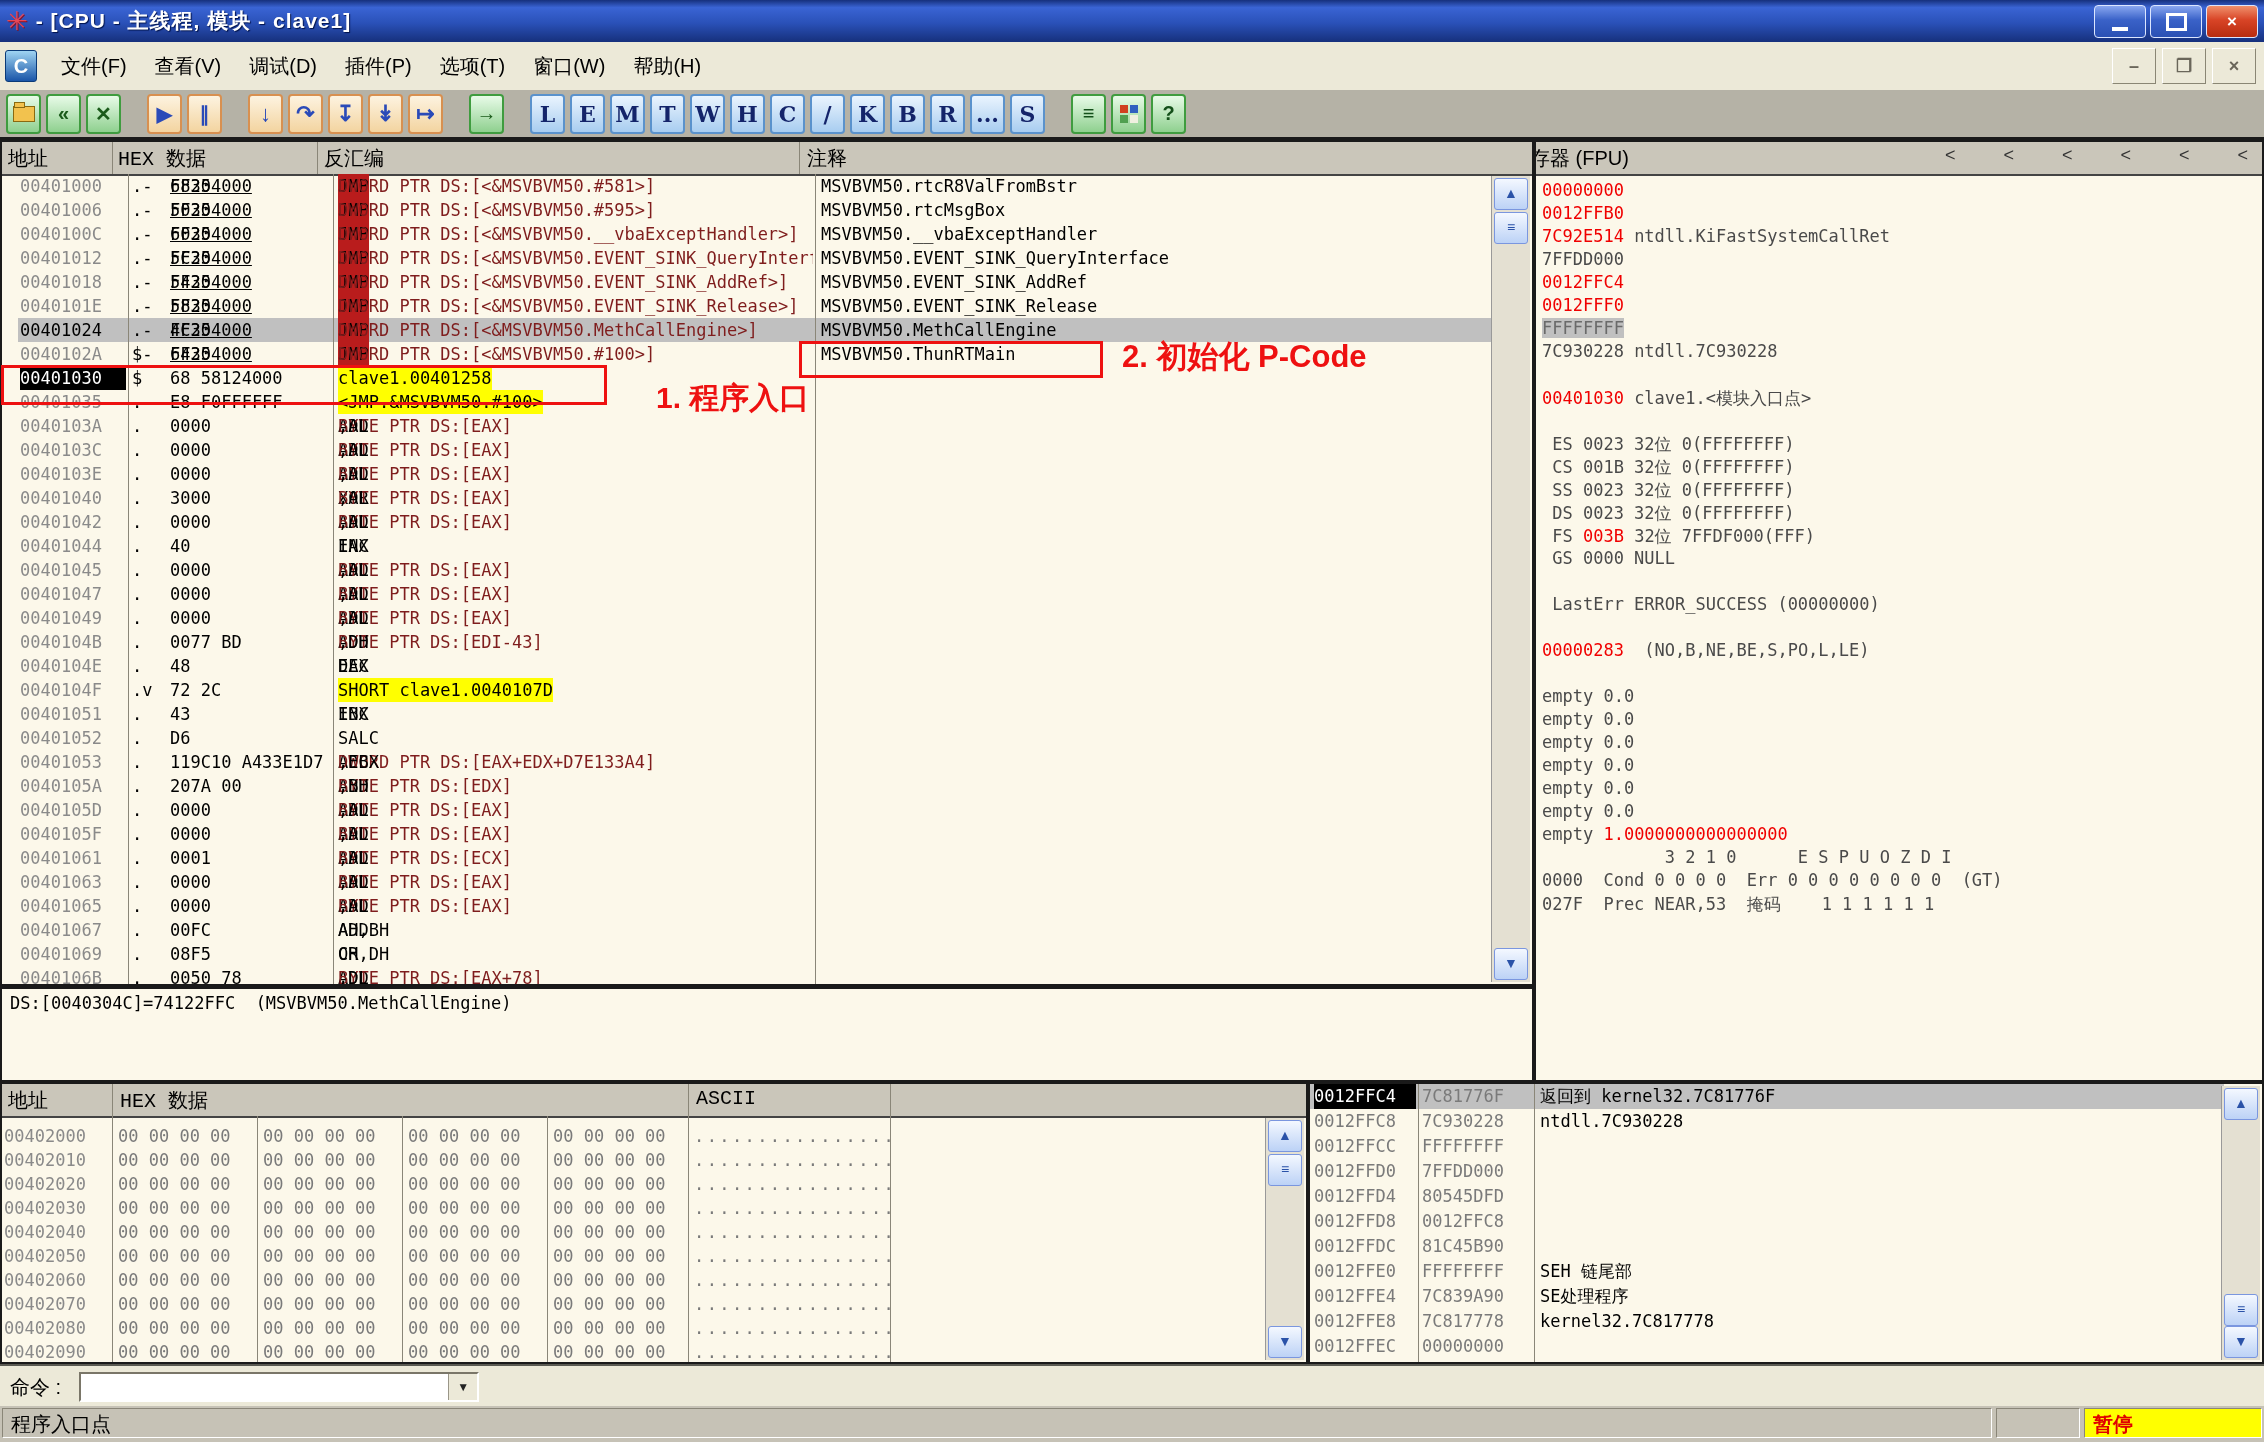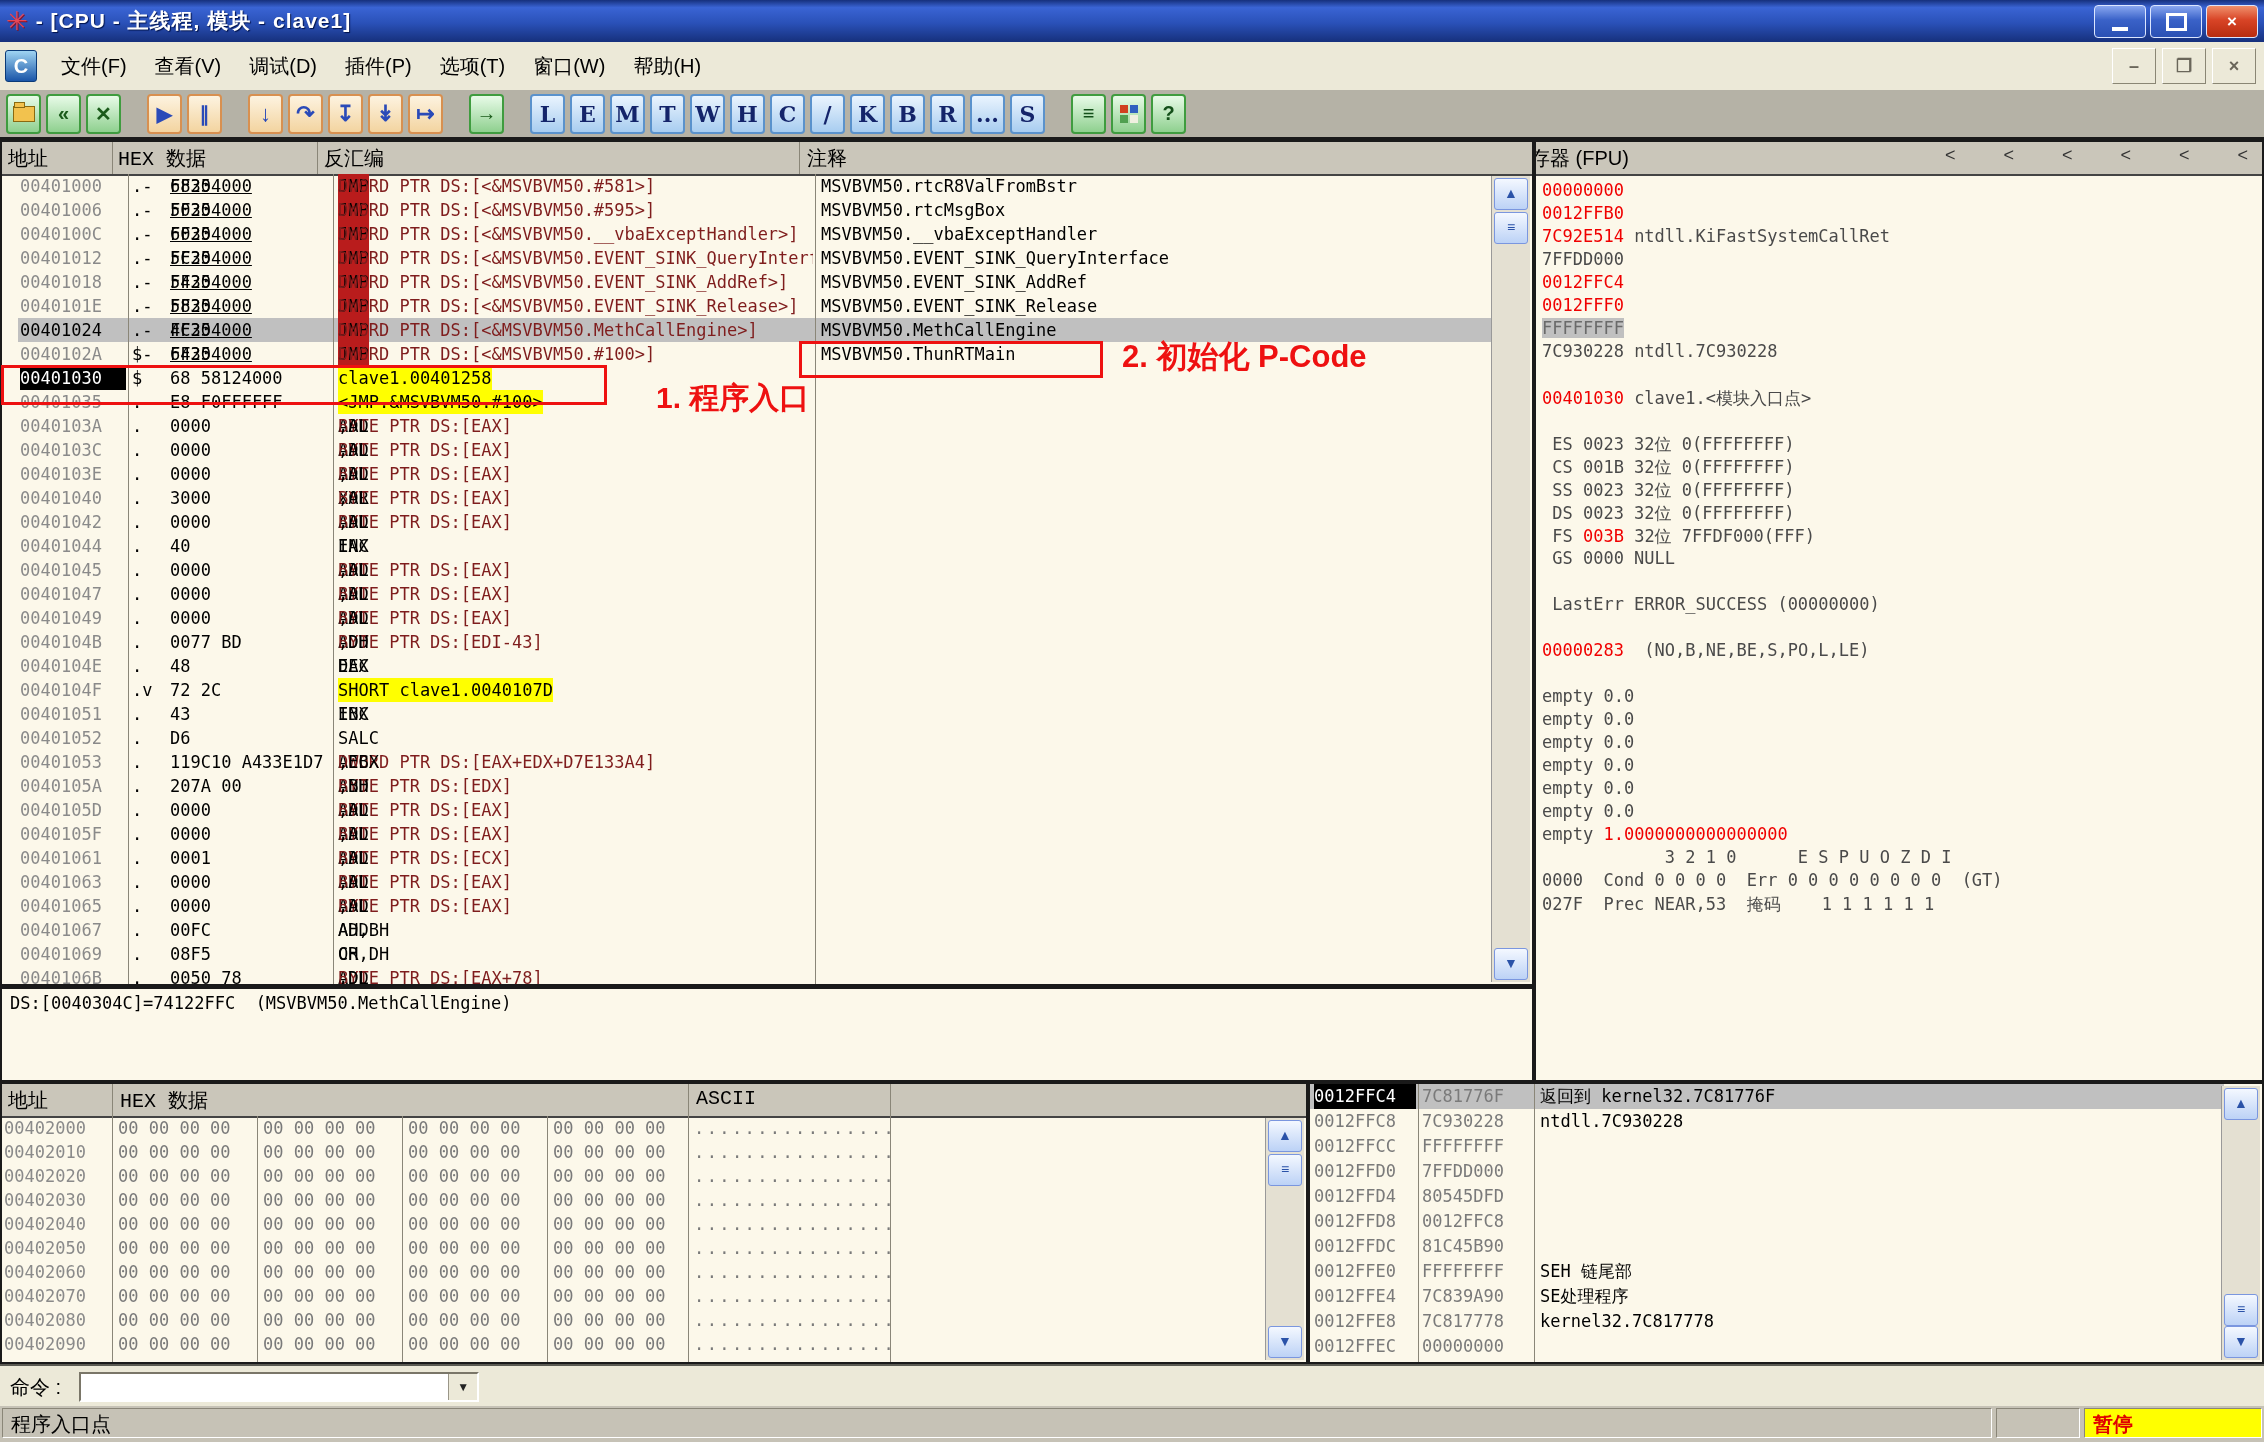--- a/index.html
+++ b/index.html
@@ -84,21 +84,21 @@
   #reg-body{position:absolute;left:6px;top:38px;right:2px;bottom:0;overflow:hidden;}
   .rline{height:23px;line-height:23px;font:17px "DejaVu Sans Mono",monospace;white-space:pre;}
   .rg-r{color:#f00000;} .rg-k{color:#4a4a4a;} .rg-ks{color:#6a6a6a;background:#c0c0c0;}
   
   #info{left:0;top:986px;width:1534px;height:96px;border-top-width:3px;}
   #info .txt{position:absolute;left:8px;top:4px;font:17px "DejaVu Sans Mono",monospace;color:#000;white-space:pre;}
   
   #dump{left:0;top:1082px;width:1308px;height:282px;}
   #dump-body{position:absolute;left:0;top:32px;right:40px;bottom:0;overflow:hidden;}
   .mrow{position:relative;height:24px;font:17px "DejaVu Sans Mono",monospace;line-height:24px;white-space:pre;color:#7a7a7a;}
-  .mrow span{position:absolute;top:0;}
+  .mrow span{position:absolute;top:8px;}
   .ma{left:2px;color:#8a8a8a;}
   .mg0{left:116px;} .mg1{left:261px;} .mg2{left:406px;} .mg3{left:551px;}
   .masc{left:692px;letter-spacing:2.4px;}
   
   #stack{left:1308px;top:1082px;width:956px;height:282px;}
   #stack-body{position:absolute;left:0;top:0;right:38px;bottom:0;overflow:hidden;}
   .srow{position:relative;height:25px;font:17px "DejaVu Sans Mono",monospace;line-height:25px;white-space:pre;color:#000;}
   .srow span{position:absolute;top:0;height:25px;}
   .sa{left:4px;width:102px;color:#7a7a7a;}
   .sv{left:112px;width:110px;color:#7a7a7a;}

